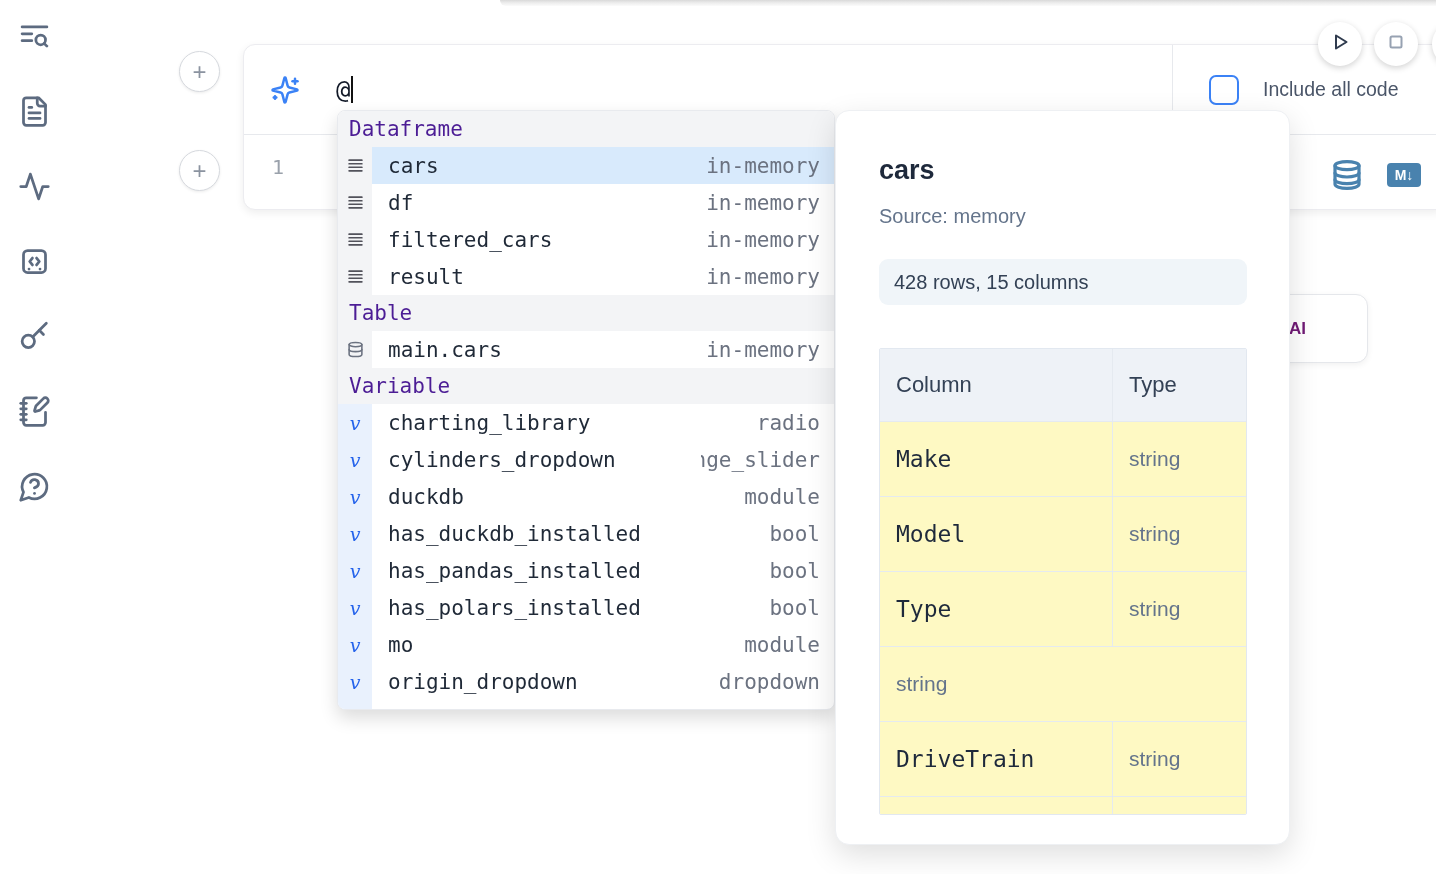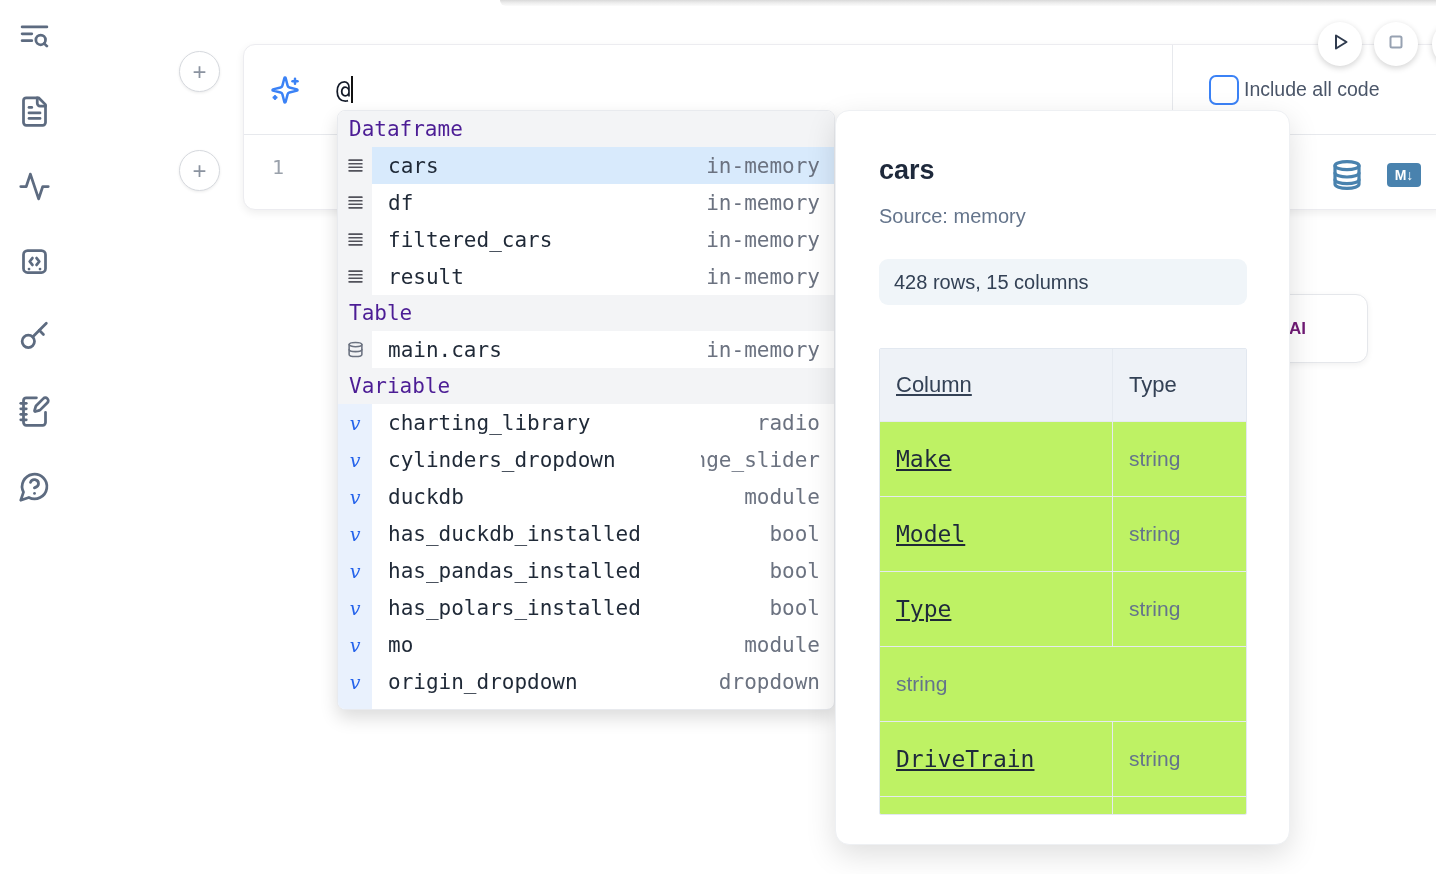--- a/index.html
+++ b/index.html
@@ -28,21 +28,21 @@
     border:1px solid #ececf0;border-radius:12px 0 0 12px;
     box-shadow:0 3px 8px rgba(0,0,0,.07);}
   .ai-row{position:absolute;left:0;right:0;top:0;height:89px;display:flex;
     border-bottom:1px solid #e7e9ed;}
   .ai-left{flex:1;display:flex;align-items:center;padding-left:26px;}
   .sparkle{width:30px;height:30px;color:#3b82f6;margin-right:36px;}
   .prompt-text{font-family:"DejaVu Sans Mono",monospace;font-size:24px;color:#111827;}
   .caret{display:inline-block;width:2px;height:27px;background:#111;vertical-align:middle;margin-left:1px;}
   .ai-right{width:267px;border-left:1px solid #e7e9ed;display:flex;align-items:center;padding-left:36px;box-sizing:border-box;}
   .checkbox{width:26px;height:26px;border:2px solid #3b82f6;border-radius:7px;background:#fff;flex:none;}
-  .chk-label{margin-left:5px;font-size:19.5px;color:#4a5568;white-space:nowrap;text-align:right;}
+  .chk-label{margin-left:24px;font-size:19.5px;color:#4a5568;white-space:nowrap;text-align:right;}
   .code-row{position:absolute;left:0;right:0;top:90px;bottom:0;}
   .line-no{position:absolute;left:28px;top:20px;font-family:"DejaVu Sans Mono",monospace;font-size:20px;color:#9aa1ab;}
   .cell-icons{position:absolute;right:18px;top:24px;display:flex;align-items:center;gap:24px;}
   .db-icon{width:32px;height:32px;color:#4982ae;}
   .md-badge{width:34px;height:24px;background:#4982ae;border-radius:4px;color:#fff;
     font-size:14px;font-weight:bold;display:flex;align-items:center;justify-content:center;
     font-family:"Liberation Sans",sans-serif;letter-spacing:0;}
 
   
   .run-btn{position:absolute;top:22px;width:44px;height:44px;border-radius:50%;background:#fff;
@@ -78,23 +78,23 @@
   .panel{position:absolute;left:835px;top:110px;width:455px;height:735px;background:#fff;
     border:1px solid #eef0f3;border-radius:14px;box-shadow:0 10px 30px rgba(0,0,0,.13);
     z-index:30;box-sizing:border-box;}
   .panel-title{position:absolute;left:43px;top:44px;font-size:27px;font-weight:bold;color:#1e293b;}
   .panel-source{position:absolute;left:43px;top:94px;font-size:20px;color:#64748b;}
   .panel-badge{position:absolute;left:43px;top:148px;width:368px;height:46px;background:#f0f5f9;
     border-radius:9px;display:flex;align-items:center;box-sizing:border-box;padding-left:15px;
     font-size:20px;color:#334155;}
   .panel-table{position:absolute;left:43px;top:237px;width:368px;height:467px;overflow:hidden;
     border:1px solid #e2e8f0;border-radius:2px;box-sizing:border-box;}
-  .pt-row{display:flex;height:74px;border-bottom:1px solid #e5eaf0;background:#bef264;}
+  .pt-row{display:flex;height:74px;border-bottom:1px solid #e5eaf0;background:#fef9c3;}
   .pt-row.head{height:72px;background:#eef2f7;}
-  .pt-c1{width:233px;border-right:1px solid #e5eaf0;display:flex;align-items:center;padding-left:16px;box-sizing:border-box;text-decoration:underline;}
+  .pt-c1{width:233px;border-right:1px solid #e5eaf0;display:flex;align-items:center;padding-left:16px;box-sizing:border-box;}
   .pt-c2{flex:1;display:flex;align-items:center;padding-left:16px;box-sizing:border-box;}
   .pt-row.head .pt-c1,.pt-row.head .pt-c2{font-size:22px;color:#334155;font-family:"Liberation Sans",sans-serif;}
   .col-name{font-family:"DejaVu Sans Mono",monospace;font-size:23px;color:#1e293b;}
   .col-type{font-size:21px;color:#64748b;}
 </style>
 </head>
 <body>
 
 <div class="stage">
 

